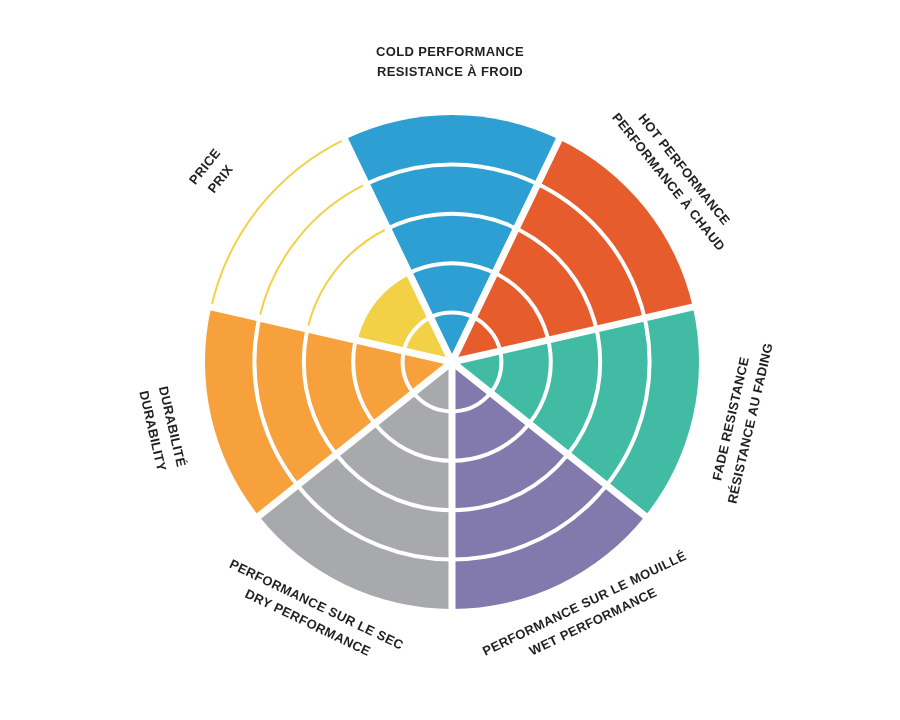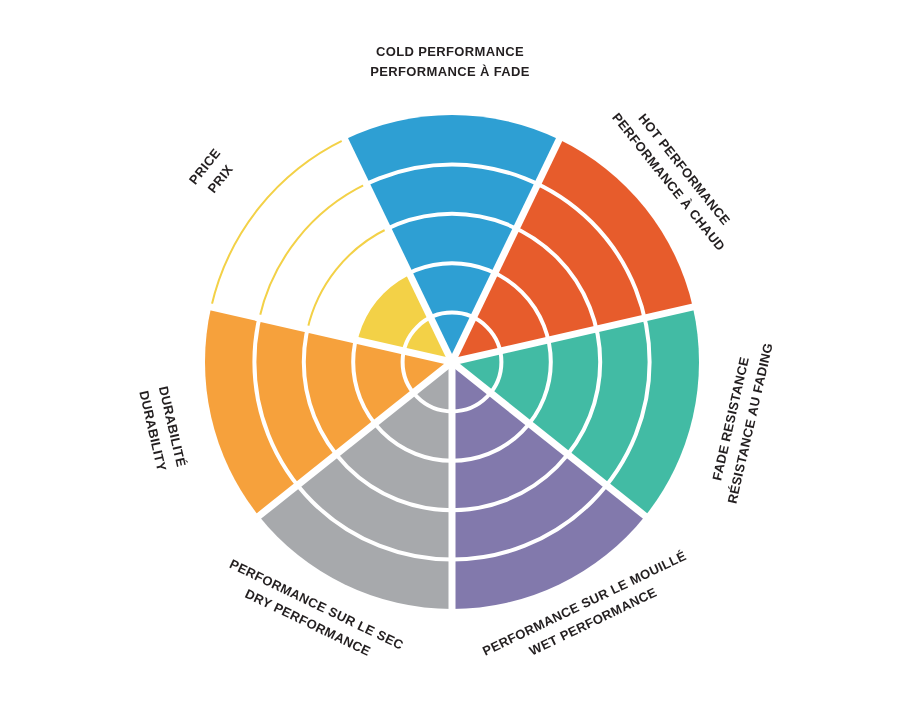--- a/index.html
+++ b/index.html
@@ -66,21 +66,21 @@
       <path d="M 452 362 L 697.68 305.92" fill="none" stroke="#ffffff" stroke-width="7"></path>
       <path d="M 452 362 L 649.02 519.12" fill="none" stroke="#ffffff" stroke-width="7"></path>
       <path d="M 452 362 L 452.00 614.00" fill="none" stroke="#ffffff" stroke-width="7"></path>
       <path d="M 452 362 L 254.98 519.12" fill="none" stroke="#ffffff" stroke-width="7"></path>
       <path d="M 452 362 L 206.32 305.92" fill="none" stroke="#ffffff" stroke-width="7"></path>
       <path d="M 452 362 L 342.66 134.96" fill="none" stroke="#ffffff" stroke-width="7"></path>
     </svg>
 
   <div class="wheel-label label-cold">
     <span class="line">COLD PERFORMANCE</span>
-    <span class="line">PERFORMANCE À FADE</span>
+    <span class="line">RESISTANCE À FROID</span>
   </div>
 
   <div class="wheel-label label-hot">
     <span class="line">HOT PERFORMANCE</span>
     <span class="line">PERFORMANCE À CHAUD</span>
   </div>
 
   <div class="wheel-label label-fade">
     <span class="line">FADE RESISTANCE</span>
     <span class="line">RÉSISTANCE AU FADING</span>

